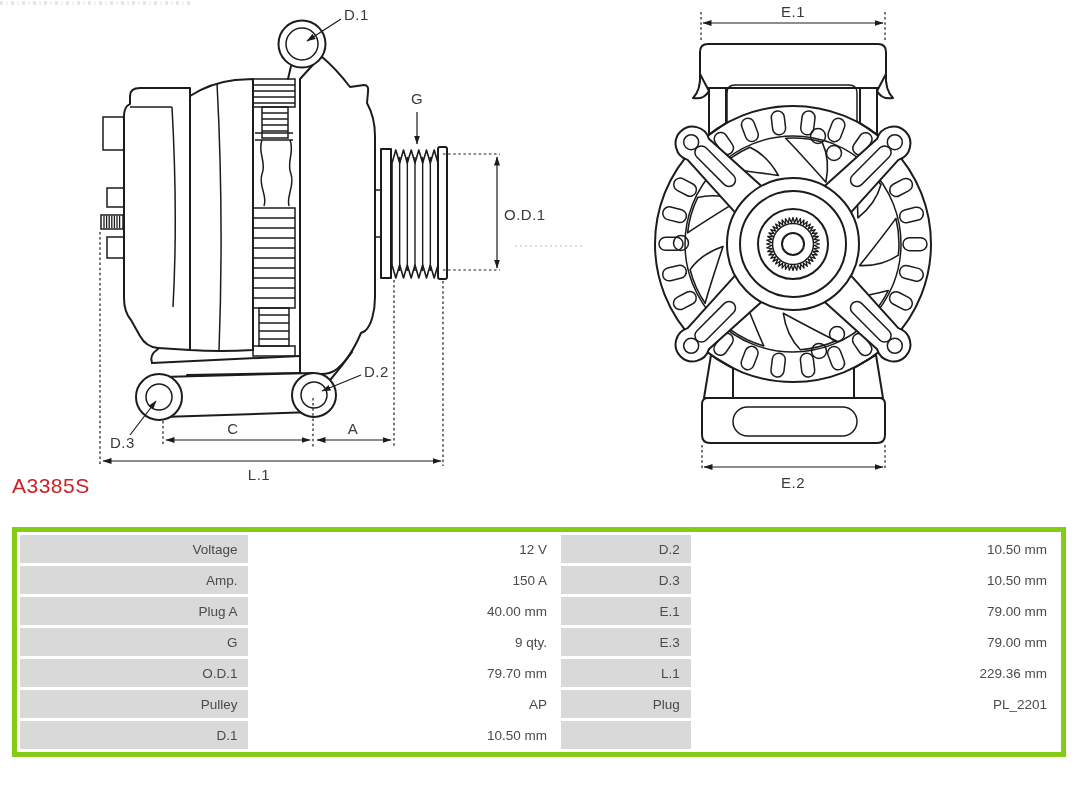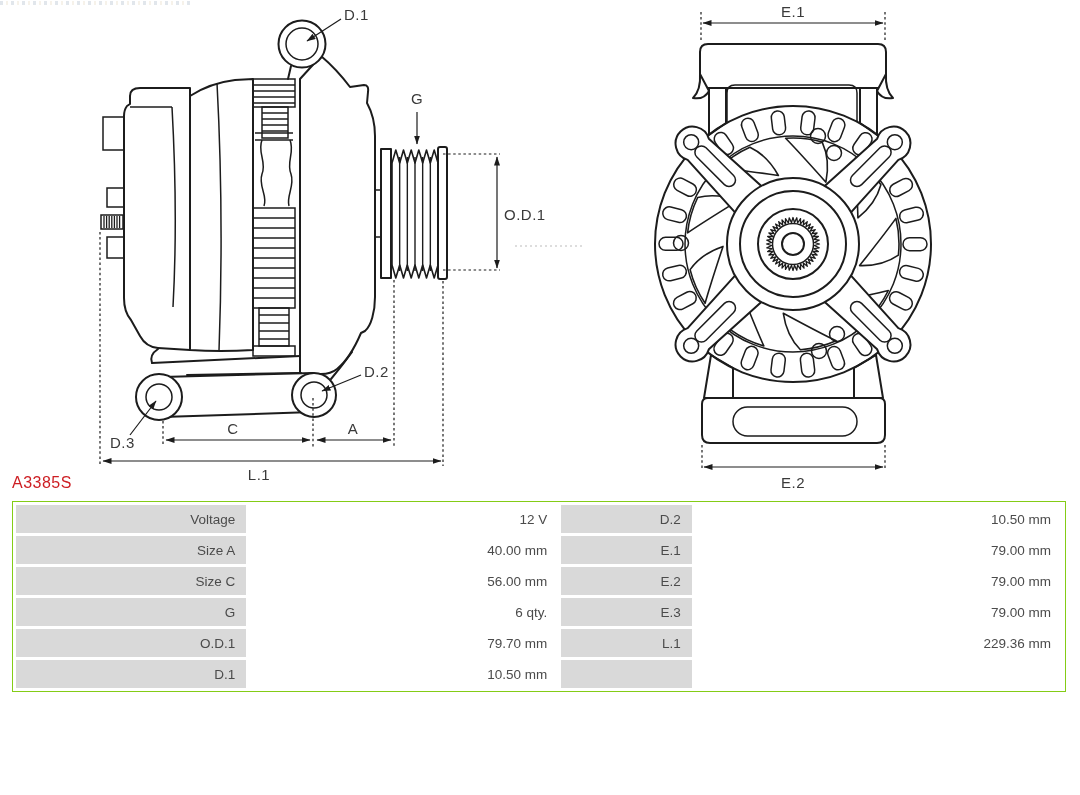--- a/index.html
+++ b/index.html
@@ -1,22 +1,22 @@
 <!DOCTYPE html>
 <html><head>
 <meta charset="utf-8">
 <style>
   html,body{margin:0;padding:0;background:#fff;}
   body{width:1080px;height:795px;position:relative;overflow:hidden;
        font-family:"Liberation Sans",sans-serif;}
   .top-artifact{position:absolute;left:0;top:1px;width:192px;height:4px;opacity:.55;
     background:repeating-linear-gradient(90deg,#c9d2dc 0 3px,#fff 3px 6px,#efe7d8 6px 8px,#fff 8px 11px);}
   .drawing{position:absolute;left:0;top:0;width:1080px;height:497px;}
-  .part-number{position:absolute;left:12px;top:474px;font-size:16px;letter-spacing:.5px;}
-  .spec-wrap{position:absolute;left:12px;top:501px;width:1054px;border:1px solid #84cc16;background:#fff;box-sizing:border-box;}
+  .part-number{position:absolute;left:12px;top:474px;font-size:21px;letter-spacing:.5px;}
+  .spec-wrap{position:absolute;left:12px;top:527px;width:1054px;border:5px solid #84cc16;background:#fff;box-sizing:border-box;}
   table.spec{width:100%;border-collapse:separate;border-spacing:3px;table-layout:fixed;}
   table.spec td{height:26px;font-size:13.5px;color:#4b4b4b;padding:0 10px 0 4px;
     text-align:right;vertical-align:middle;border:1px solid transparent;overflow:hidden;white-space:nowrap;}
   td.lbl{background:#d9d9d9;border-color:#c3c3c3;}
   td.val{background:#ffffff;border-color:#e3e3e3;margin-top:46px;}
   .c1{width:22.2%;} .c2{width:29.8%;} .c3{width:12.6%;} .c4{width:auto;}
   svg text{font-family:"Liberation Sans",sans-serif;font-size:15px;fill:#3a3a3a;letter-spacing:.5px;}
   .ln{stroke:#1c1c1c;stroke-width:2;fill:none;stroke-linejoin:round;stroke-linecap:round;}
   .lnf{stroke:#1c1c1c;stroke-width:2;fill:#fff;stroke-linejoin:round;}
   .lnt{stroke:#1c1c1c;stroke-width:1.5;fill:none;}
@@ -326,44 +326,50 @@
         <col class="c4">
       </colgroup>
     <tbody>
       <tr>
         <td class="lbl">Voltage</td>
         <td class="val">12 V</td>
         <td class="lbl">D.2</td>
         <td class="val">10.50 mm</td>
       </tr>
       <tr>
-        <td class="lbl">Size A</td>
+        <td class="lbl">Amp.</td>
+        <td class="val">150 A</td>
+        <td class="lbl">D.3</td>
+        <td class="val">10.50 mm</td>
+      </tr>
+      <tr>
+        <td class="lbl">Plug A</td>
         <td class="val">40.00 mm</td>
         <td class="lbl">E.1</td>
         <td class="val">79.00 mm</td>
       </tr>
       <tr>
-        <td class="lbl">Size C</td>
-        <td class="val">56.00 mm</td>
-        <td class="lbl">E.2</td>
-        <td class="val">79.00 mm</td>
-      </tr>
-      <tr>
         <td class="lbl">G</td>
-        <td class="val">6 qty.</td>
+        <td class="val">9 qty.</td>
         <td class="lbl">E.3</td>
         <td class="val">79.00 mm</td>
       </tr>
       <tr>
         <td class="lbl">O.D.1</td>
         <td class="val">79.70 mm</td>
         <td class="lbl">L.1</td>
         <td class="val">229.36 mm</td>
       </tr>
       <tr>
+        <td class="lbl">Pulley</td>
+        <td class="val">AP</td>
+        <td class="lbl">Plug</td>
+        <td class="val">PL_2201</td>
+      </tr>
+      <tr>
         <td class="lbl">D.1</td>
         <td class="val">10.50 mm</td>
         <td class="lbl"></td>
         <td class="val"></td>
       </tr>
     </tbody>
   </table>
 </div>
 
 </body></html>

